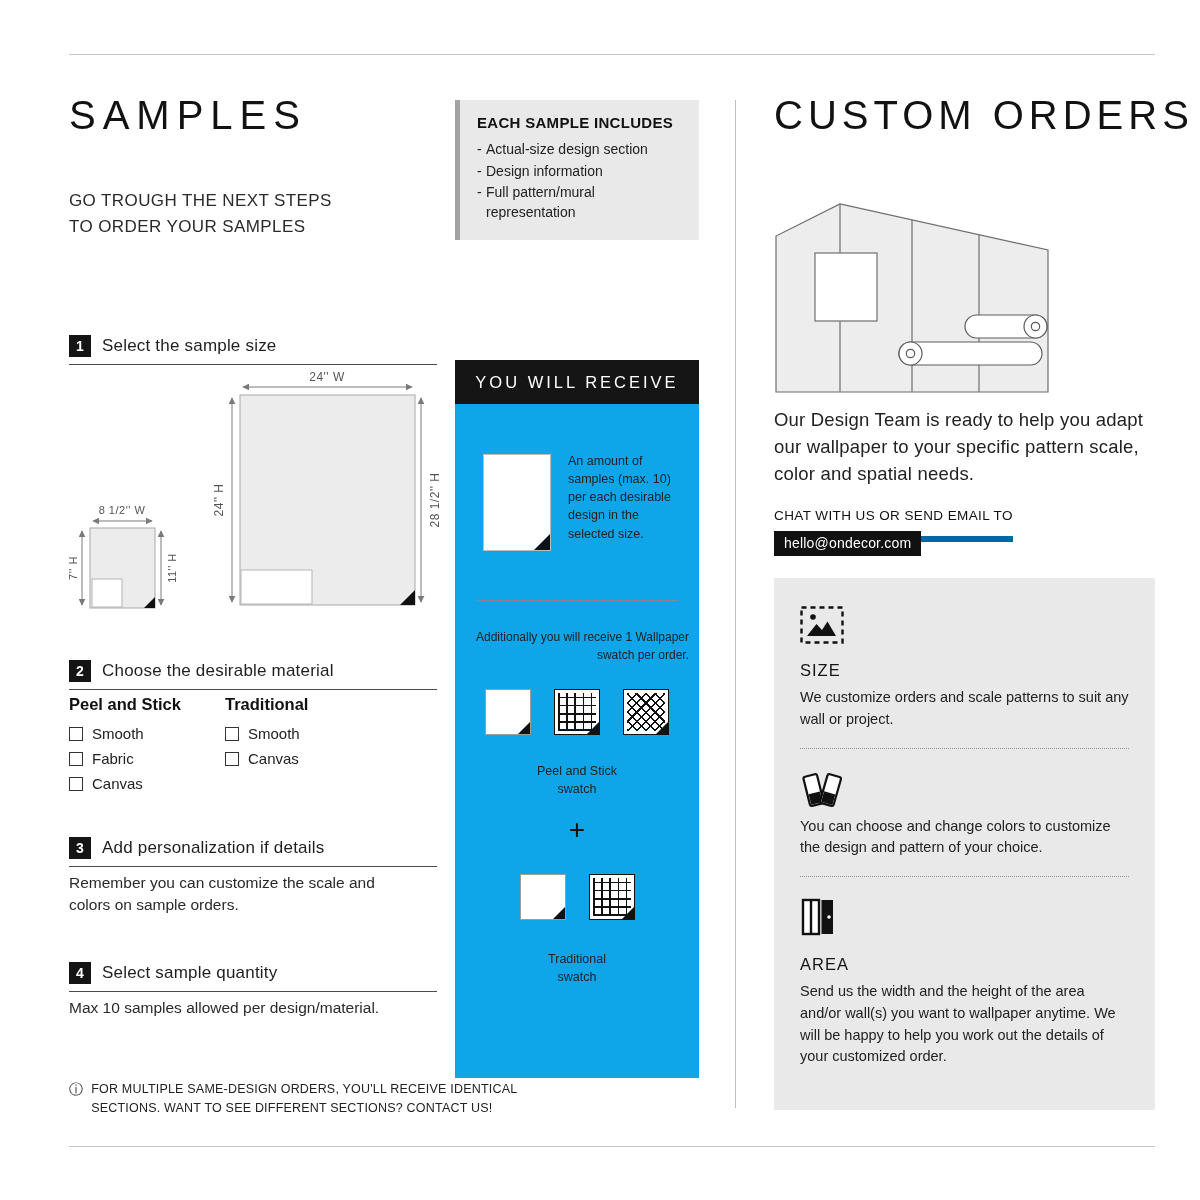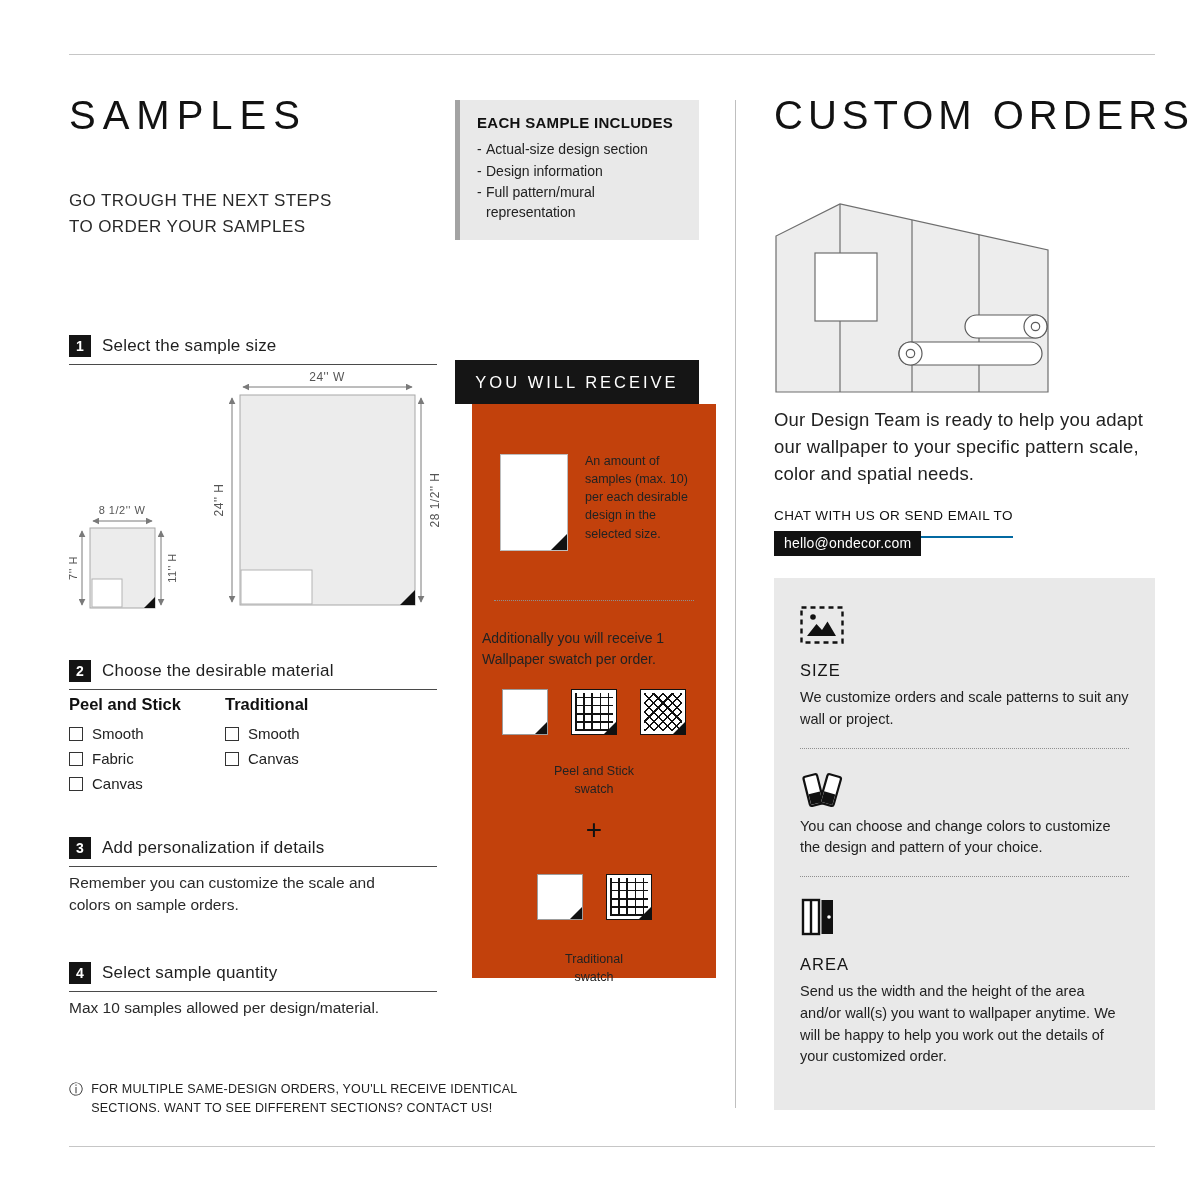--- a/index.html
+++ b/index.html
@@ -41,30 +41,30 @@
 
   .step-body{position:absolute;left:57px;font-size:15.5px;line-height:1.42;color:#2a2a2a;}
   #step3-body{top:872px;width:330px;}
   #step4-body{top:997px;width:380px;}
 
   #footnote{position:absolute;left:57px;top:1080px;width:470px;display:flex;gap:8px;font-size:12.5px;line-height:1.5;color:#222;letter-spacing:.2px;}
   #footnote .info-glyph{font-size:14px;line-height:1.35;}
 
   
   #ywr-bar{position:absolute;left:443px;top:360px;width:244px;height:44px;background:#151515;color:#fff;display:flex;align-items:center;justify-content:center;font-size:16.5px;letter-spacing:3px;}
-  #ywr-panel{position:absolute;left:460px;top:404px;width:244px;height:574px;background:#c2410c;}
+  #ywr-panel{position:absolute;left:443px;top:404px;width:244px;height:674px;background:#0ea5e9;}
 
   .fold{position:absolute;right:0;bottom:0;width:0;height:0;border-style:solid;border-color:transparent;border-bottom-color:#111;}
   .fold-16{border-width:0 0 16px 16px;}
   .fold-12{border-width:0 0 12px 12px;}
 
   #sheet{position:absolute;left:28px;top:50px;width:66px;height:95px;background:#fff;border:1px solid #bdbdbd;}
   #samples-text{position:absolute;left:113px;top:48px;width:120px;font-size:12.5px;line-height:1.45;color:#222;}
   #ywr-dotted{position:absolute;left:22px;right:22px;top:196px;border-top:1.5px dotted #8f8f8f;}
-  #additional-text{position:absolute;left:10px;right:10px;top:224px;text-align:left;font-size:14px;line-height:1.5;color:#222;}
+  #additional-text{position:absolute;left:10px;right:10px;top:224px;text-align:right;font-size:12px;line-height:1.5;color:#222;}
 
   .swatch-row{position:absolute;left:0;right:0;display:flex;justify-content:center;gap:23px;}
   #swatch-row-1{top:285px;} #swatch-row-2{top:470px;}
   .swatch{position:relative;width:46px;height:46px;background:#fff;border:1px solid #9c9c9c;box-sizing:border-box;}
   .swatch.bordered{border:1.6px solid #111;}
   .swatch .pat{position:absolute;inset:3px;}
   .pat-grid{background-image:
     repeating-linear-gradient(0deg,#111 0,#111 1.6px,transparent 1.6px,transparent 8.2px),
     repeating-linear-gradient(90deg,#111 0,#111 1.6px,transparent 1.6px,transparent 8.2px);}
   .pat-cross{background-image:
@@ -72,21 +72,21 @@
     repeating-linear-gradient(-45deg,#111 0,#111 1.5px,transparent 1.5px,transparent 6.5px);}
 
   .center-label{position:absolute;left:0;right:0;text-align:center;font-size:12.5px;line-height:1.45;color:#222;white-space:pre-line;}
   #peel-label{top:358px;}
   #plus-sign{position:absolute;left:0;right:0;top:410px;text-align:center;font-size:28px;font-weight:300;color:#111;}
   #trad-label{top:546px;}
 
   
   #house{position:absolute;left:760px;top:198px;}
   #co-intro{position:absolute;left:762px;top:406px;width:372px;font-size:18.5px;line-height:1.47;letter-spacing:.2px;color:#222;}
-  #chat-label{position:absolute;left:762px;top:508px;font-size:13.5px;letter-spacing:.4px;color:#111;border-bottom:2px solid #0369a1;padding-bottom:13px;}
+  #chat-label{position:absolute;left:762px;top:508px;font-size:13.5px;letter-spacing:.4px;color:#111;border-bottom:6px solid #0369a1;padding-bottom:13px;}
   #email-badge{position:absolute;left:762px;top:531px;background:#111;color:#fff;font-size:14px;padding:4px 10px 5px;letter-spacing:.2px;}
 
   #features{position:absolute;left:762px;top:578px;width:381px;height:532px;box-sizing:border-box;background:#e9e9e9;padding:28px 26px 20px;}
   .feature .f-title{font-size:16.5px;letter-spacing:1px;color:#151515;margin:13px 0 7px;}
   .feature .f-body{font-size:14.5px;line-height:1.5;color:#222;}
   .f-divider{border-top:1.5px dotted #8f8f8f;margin:17px 0 19px;}
 </style>
 </head>
 <body>
 

